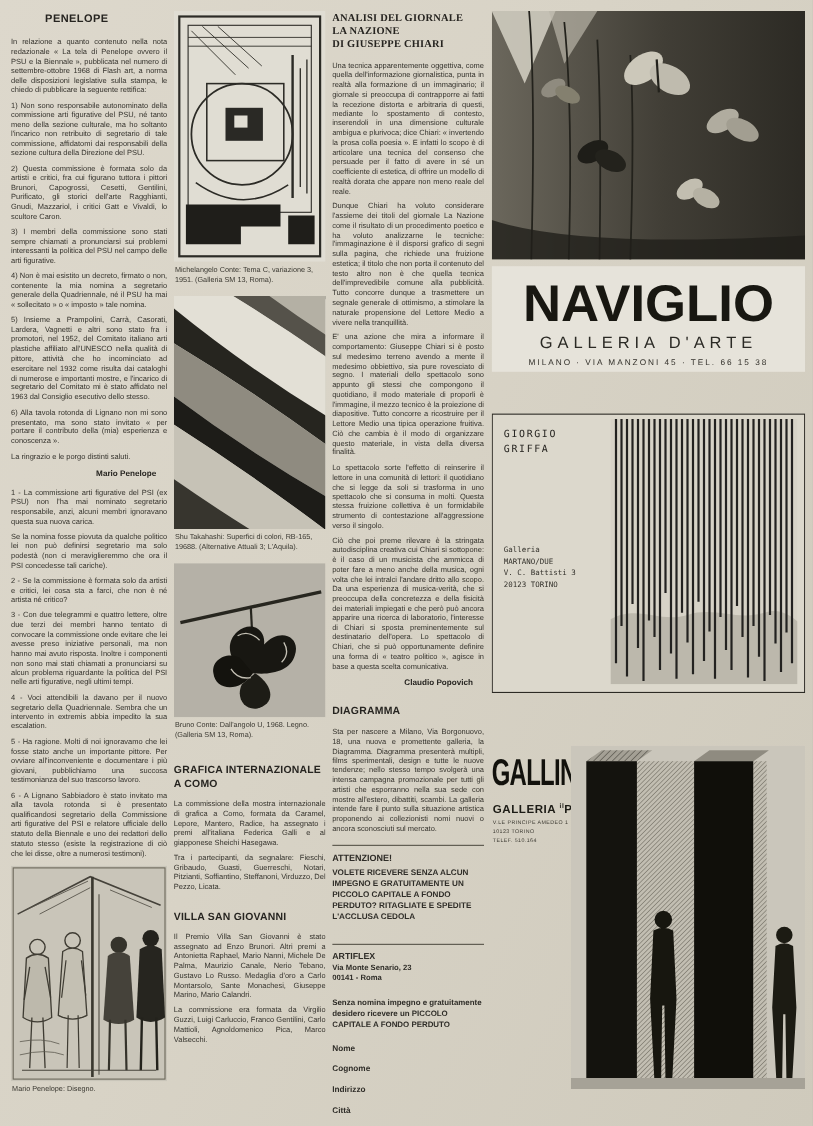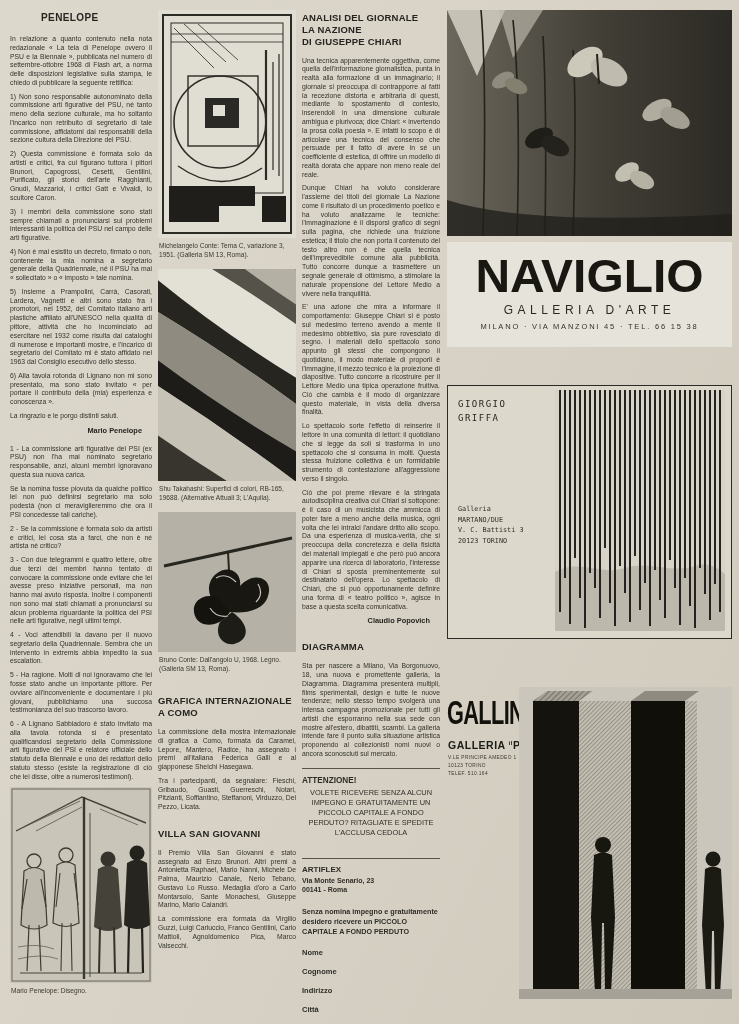--- a/index.html
+++ b/index.html
@@ -16,31 +16,31 @@
   .h-main{font-size:10px;font-weight:bold;letter-spacing:.4px;margin:2px 0 12px;padding-left:31px;}
   .h-sub{font-size:9.5px;font-weight:bold;line-height:1.25;letter-spacing:.2px;white-space:pre-line;margin:16px 0 9px;}
   .body-text p{font-size:6.8px;line-height:1.29;text-align:justify;margin:0 0 5px;color:#34322c;}
   .sig{font-size:7.4px;font-weight:bold;text-align:right;margin:4px 10px 10px 0;color:#262420;}
   .caption{font-size:6.6px;line-height:1.3;color:#3a3831;margin:4px 1px 10px;}
   .art{width:100%;display:block;}
   .art svg{display:block;width:100%;height:100%;}
   
   .divider{border:0;border-top:1px solid #565349;margin:9px 0 7px;}
   .coupon-att{font-size:8.2px;font-weight:bold;margin:0 0 3px;}
-  .coupon-pitch{font-size:7.4px;font-weight:normal;line-height:1.35;text-align:center;margin:0 0 8px;}
+  .coupon-pitch{font-size:7.4px;font-weight:bold;line-height:1.35;text-align:left;margin:0 0 8px;}
   .coupon-co{border-top:1px solid #565349;padding-top:6px;margin-top:20px;}
   .coupon-co .co{font-size:8px;font-weight:bold;margin-bottom:2px;}
   .coupon-co .addr{font-size:7px;font-weight:bold;line-height:1.4;}
   .coupon-stmt{font-size:7.2px;font-weight:bold;line-height:1.35;margin:12px 0 12px;}
   .coupon-fields div{font-size:7.5px;font-weight:bold;margin-bottom:10px;}
   
-  .ad-naviglio{background:#e6e3da;text-align:center;padding:10px 0 16px;margin:6px 0 0;}
+  .ad-naviglio{background:#e6e3da;text-align:center;padding:10px 0 4px;margin:6px 0 0;}
   .naviglio-name{font-size:47px;font-weight:900;letter-spacing:0;line-height:1;color:#181711;
      transform:scaleX(1.02);transform-origin:center;}
-  .naviglio-sub{font-size:12px;letter-spacing:4.5px;margin-top:4px;color:#2b2a25;}
+  .naviglio-sub{font-size:15px;letter-spacing:4.5px;margin-top:4px;color:#2b2a25;}
   .naviglio-addr{font-size:7.5px;letter-spacing:1.8px;margin-top:5px;color:#33312b;}
   .ad-griffa{position:relative;border:1.5px solid #2c2a24;background:#dcd8cc;height:252px;margin-top:38px;padding-left:12px;}
   .griffa-artist{position:absolute;left:10px;top:12px;font-family:"DejaVu Sans Mono",monospace;
      font-size:9px;letter-spacing:1.5px;line-height:1.5;color:#262420;white-space:pre-line;}
   .griffa-gallery{position:absolute;left:10px;top:118px;font-family:"DejaVu Sans Mono",monospace;
      font-size:6.8px;line-height:1.55;color:#33312b;white-space:pre-line;}
   .griffa-art{position:absolute;right:6px;top:4px;width:170px;height:241px;}
   .ad-gallina{position:relative;height:312px;margin-top:48px;}
   .gallina-name{position:absolute;left:0;top:8px;font-size:34px;font-weight:900;letter-spacing:-1px;
      color:#12110c;transform:scaleX(.64);transform-origin:left;line-height:1;}
@@ -177,21 +177,21 @@
         </div>
 
       <h2 class="h-sub">VILLA SAN GIOVANNI</h2>
       <div class="body-text">
           <p>Il Premio Villa San Giovanni è stato assegnato ad Enzo Brunori. Altri premi a Antonietta Raphael, Mario Nanni, Michele De Palma, Maurizio Canale, Nerio Tebano, Gustavo Lo Russo. Medaglia d'oro a Carlo Montarsolo, Sante Monachesi, Giuseppe Marino, Mario Calandri.</p>
           <p>La commissione era formata da Virgilio Guzzi, Luigi Carluccio, Franco Gentilini, Carlo Mattioli, Agnoldomenico Pica, Marco Valsecchi.</p>
         </div>
     </div>
 
     <div class="col col3">
-      <h1 class="h-sub" style="margin-top:2px;">ANALISI DEL GIORNALE
+      <h1 class="h-sub" style="margin-top:2px;font-family:Liberation Serif, serif;">ANALISI DEL GIORNALE
 LA NAZIONE
 DI GIUSEPPE CHIARI</h1>
       <div class="body-text">
           <p>Una tecnica apparentemente oggettiva, come quella dell'informazione giornalistica, punta in realtà alla formazione di un immaginario; il giornale si preoccupa di contrapporre ai fatti la recezione distorta e arbitraria di questi, mediante lo spostamento di contesto, inserendoli in una dimensione culturale ambigua e plurivoca; dice Chiari: « invertendo la prosa colla poesia ». E infatti lo scopo è di articolare una tecnica del consenso che persuade per il fatto di avere in sé un coefficiente di estetica, di offrire un modello di realtà dorata che appare non meno reale del reale.</p>
           <p>Dunque Chiari ha voluto considerare l'assieme dei titoli del giornale La Nazione come il risultato di un procedimento poetico e ha voluto analizzarne le tecniche: l'immaginazione è il disporsi grafico di segni sulla pagina, che richiede una fruizione estetica; il titolo che non porta il contenuto del testo altro non è che quella tecnica dell'imprevedibile comune alla pubblicità. Tutto concorre dunque a trasmettere un segnale generale di ottimismo, a stimolare la naturale propensione del Lettore Medio a vivere nella tranquillità.</p>
           <p>E' una azione che mira a informare il comportamento: Giuseppe Chiari si è posto sul medesimo terreno avendo a mente il medesimo obbiettivo, sia pure rovesciato di segno. I materiali dello spettacolo sono appunto gli stessi che compongono il quotidiano, il modo materiale di proporli è l'immagine, il mezzo tecnico è la proiezione di diapositive. Tutto concorre a ricostruire per il Lettore Medio una tipica operazione fruitiva. Ciò che cambia è il modo di organizzare questo materiale, in vista della diversa finalità.</p>
           <p>Lo spettacolo sorte l'effetto di reinserire il lettore in una comunità di lettori: il quotidiano che si legge da soli si trasforma in uno spettacolo che si consuma in molti. Questa stessa fruizione collettiva è un formidabile strumento di contestazione all'aggressione verso il singolo.</p>
           <p>Ciò che poi preme rilevare è la stringata autodisciplina creativa cui Chiari si sottopone: è il caso di un musicista che ammicca di poter fare a meno anche della musica, ogni volta che lei intralci l'andare dritto allo scopo. Da una esperienza di musica-verità, che si preoccupa della concretezza e della fisicità dei materiali impiegati e che però può ancora apparire una ricerca di laboratorio, l'interesse di Chiari si sposta preminentemente sul destinatario dell'opera. Lo spettacolo di Chiari, che si può opportunamente definire una forma di « teatro politico », agisce in base a questa scelta comunicativa.</p>
         </div>
       <div class="sig">Claudio Popovich</div>

